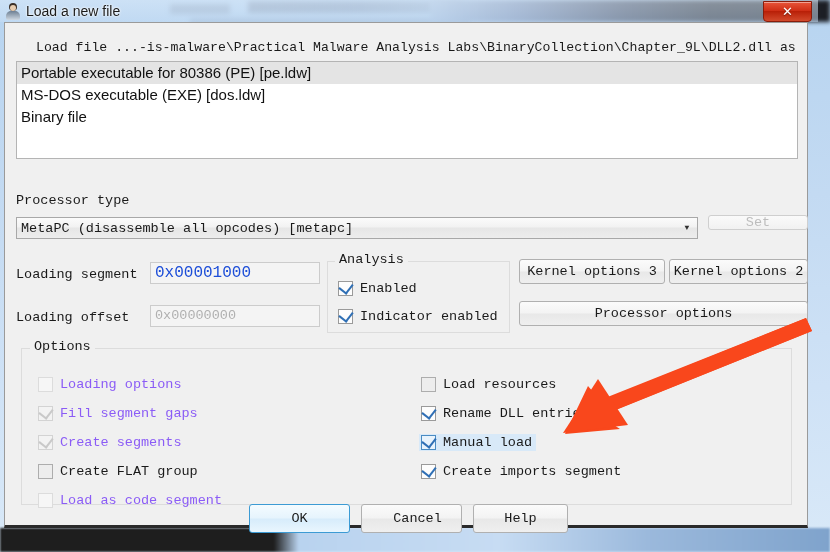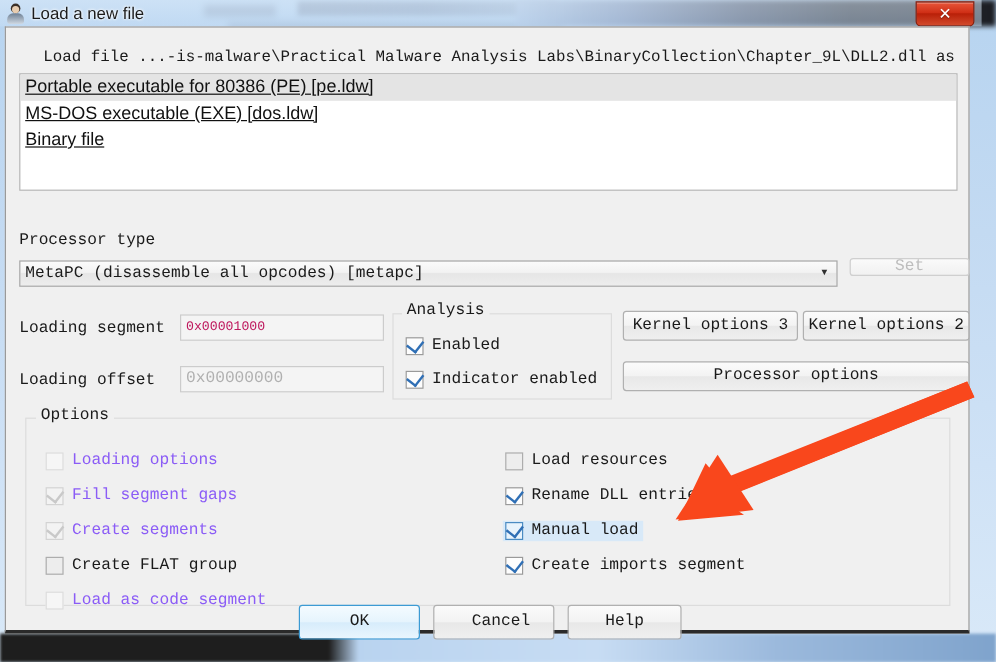--- a/index.html
+++ b/index.html
@@ -187,21 +187,20 @@
   }
   .loader-item {
     height: 22px;
     line-height: 22px;
     padding-left: 4px;
     font-family: "Liberation Sans", sans-serif;
     font-size: 15px;
     color: #111111;
     white-space: nowrap;
     cursor: pointer;
-    text-decoration: underline;
   }
   .loader-item.selected { background: #e4e4e4; }
 
   
   #proc-type-label {
     position: absolute;
     left: 11px; top: 170px;
   }
   #proc-combo {
     position: absolute;
@@ -251,23 +250,23 @@
 
   
   #loading-segment-label { position: absolute; left: 11px; top: 244px; }
   #loading-segment-input {
     position: absolute;
     left: 145px; top: 239px;
     width: 170px; height: 22px;
     box-sizing: border-box;
     background: #f4f4f4;
     border: 1px solid #cccccc;
-    color: #be185d;
-    font-family: "Liberation Mono", monospace;
-    font-size: 11px;
+    color: #1d4ed8;
+    font-family: "Liberation Mono", monospace;
+    font-size: 16px;
     padding-left: 4px;
     line-height: 20px;
   }
   #loading-offset-label { position: absolute; left: 11px; top: 287px; }
   #loading-offset-input {
     position: absolute;
     left: 145px; top: 282px;
     width: 170px; height: 22px;
     box-sizing: border-box;
     background: #f4f4f4;

